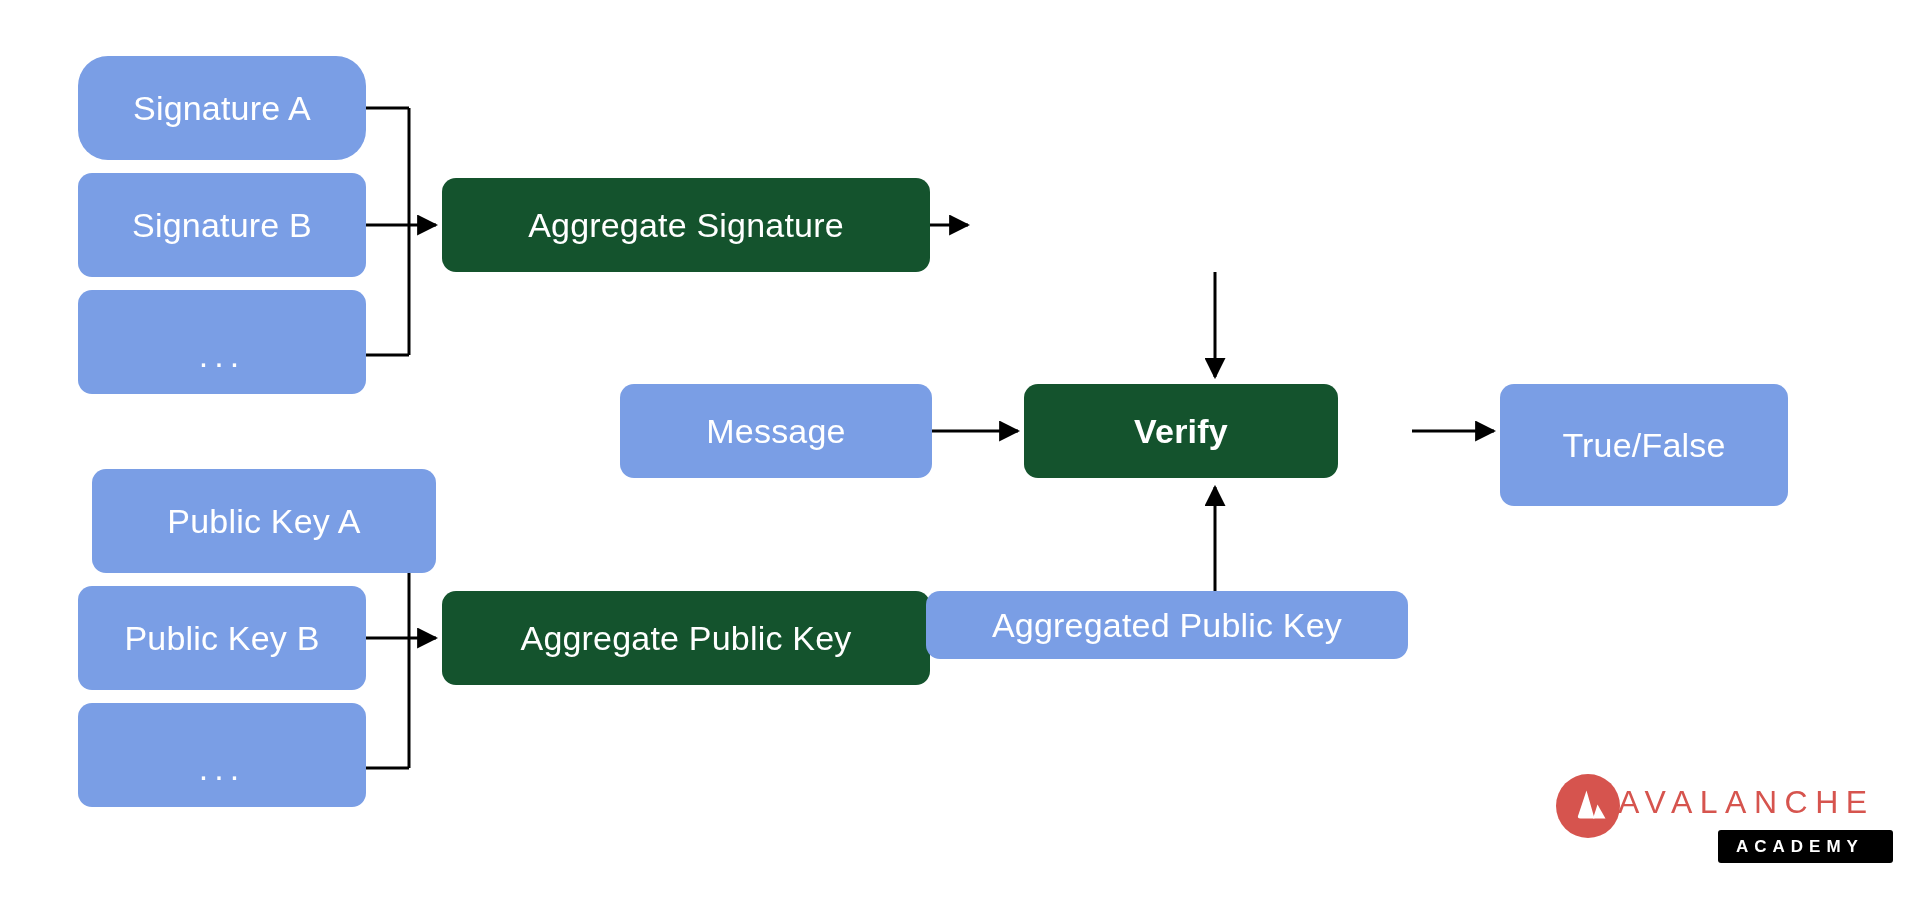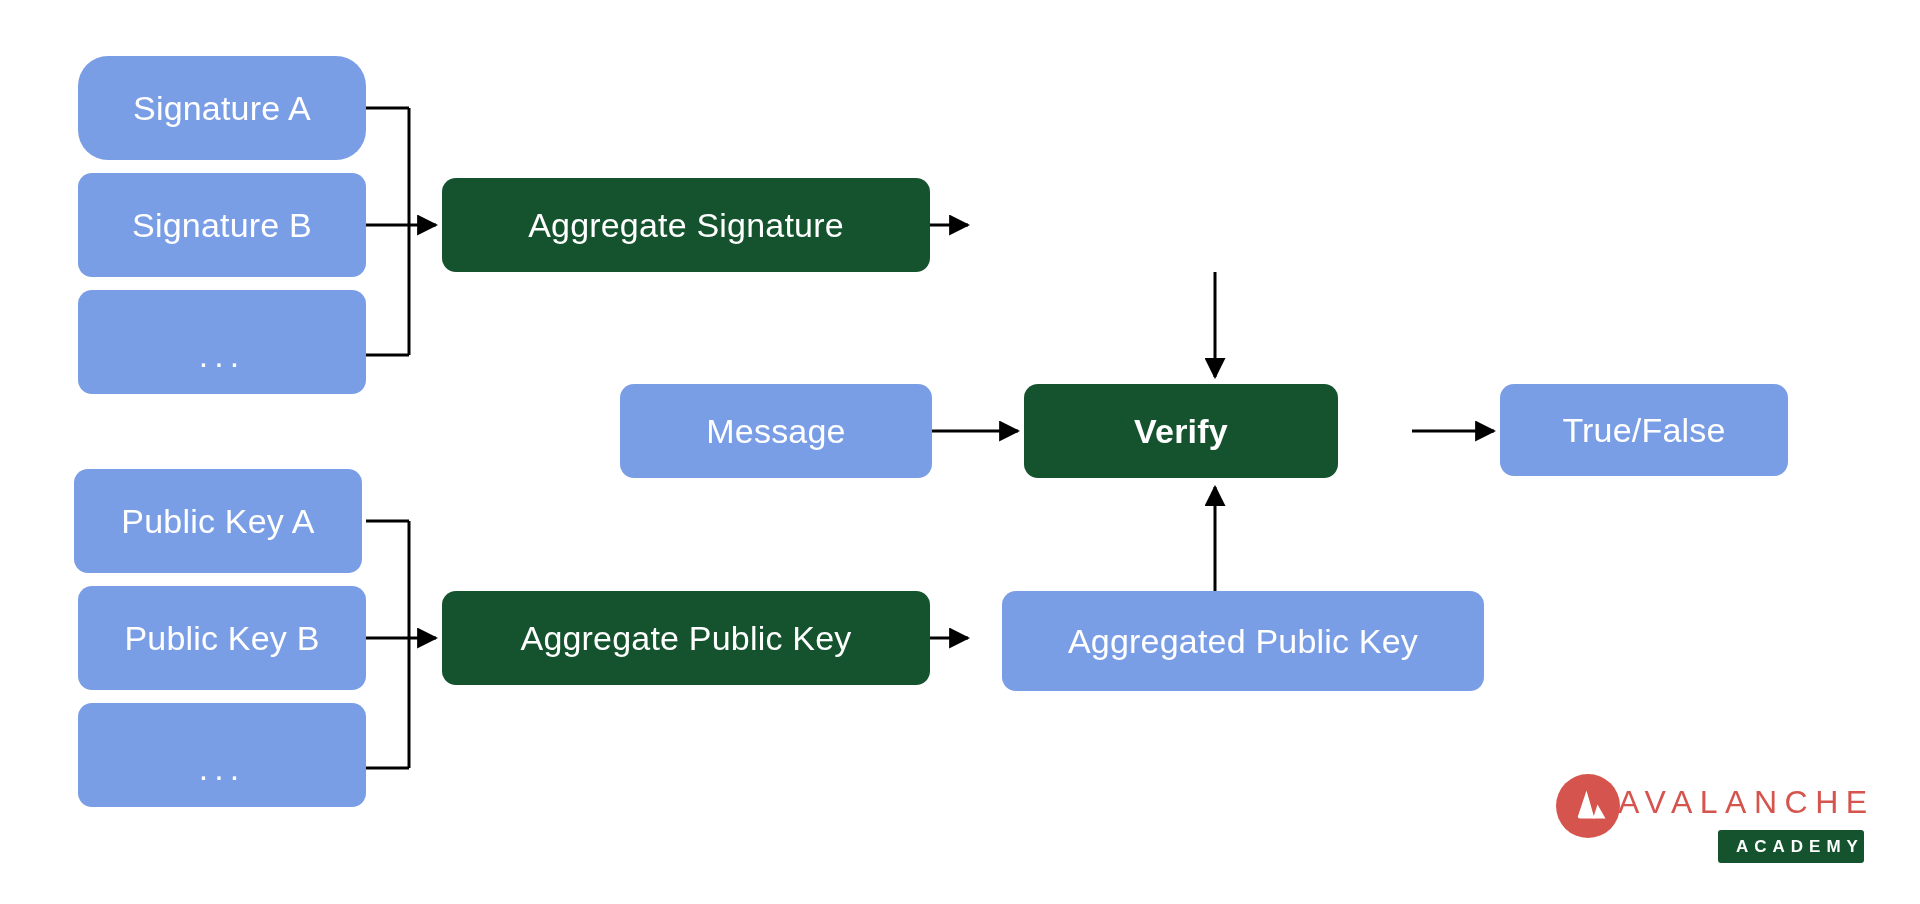--- a/index.html
+++ b/index.html
@@ -76,27 +76,27 @@
     font-size: 32px;
     font-weight: 400;
     letter-spacing: 7.5px;
     line-height: 1;
     white-space: nowrap;
   }
   #logo-badge {
     position: absolute;
     left: 162px;
     top: 58px;
-    background: #14532d;
+    background: #000000;
     color: #ffffff;
     font-size: 17px;
     font-weight: bold;
     letter-spacing: 6px;
     line-height: 1;
-    padding: 8px 0 8px 18px;
+    padding: 8px 29px 8px 18px;
     border-radius: 3px;
     white-space: nowrap;
   }
 </style>
 </head>
 <body>
 
 <div id="canvas">
 
   <svg id="edges" viewBox="0 0 1920 904" width="1920" height="904">
@@ -151,41 +151,41 @@
 
 
   <div class="node blue" style="left:620px; top:384px; width:312px; height:94px;">
     <span>Message</span>
   </div>
 
   <div class="node red bold" style="left:1024px; top:384px; width:314px; height:94px;">
     <span>Verify</span>
   </div>
 
-  <div class="node blue" style="left:1500px; top:384px; width:288px; height:92px;">
+  <div class="node blue" style="left:1500px; top:384px; width:288px; height:122px;">
     <span>True/False</span>
   </div>
 
-  <div class="node blue" style="left:74px; top:469px; width:288px; height:104px;">
+  <div class="node blue" style="left:92px; top:469px; width:344px; height:104px;">
     <span>Public Key A</span>
   </div>
 
   <div class="node blue" style="left:78px; top:586px; width:288px; height:104px;">
     <span>Public Key B</span>
   </div>
 
   <div class="node blue ellipsis" style="left:78px; top:703px; width:288px; height:104px;">
     <span>...</span>
   </div>
 
   <div class="node red" style="left:442px; top:591px; width:488px; height:94px;">
     <span>Aggregate Public Key</span>
   </div>
 
-  <div class="node blue" style="left:1002px; top:591px; width:482px; height:100px;justify-content:center;">
+  <div class="node blue" style="left:926px; top:591px; width:482px; height:68px;justify-content:center;">
     <span>Aggregated Public Key</span>
   </div>
 
   <div id="logo">
     <div id="logo-mark">
       <svg width="64" height="64" viewBox="0 0 64 64" aria-hidden="true">
         <path d="M30.5 16.5 L38.5 44.5 L24.5 44.5 Q20.5 44.5 22.5 40.5 Z" fill="#ffffff"></path>
         <path d="M41.5 30.5 L49.5 44.5 L37.0 44.5 Z" fill="#ffffff"></path>
       </svg>
     </div>

